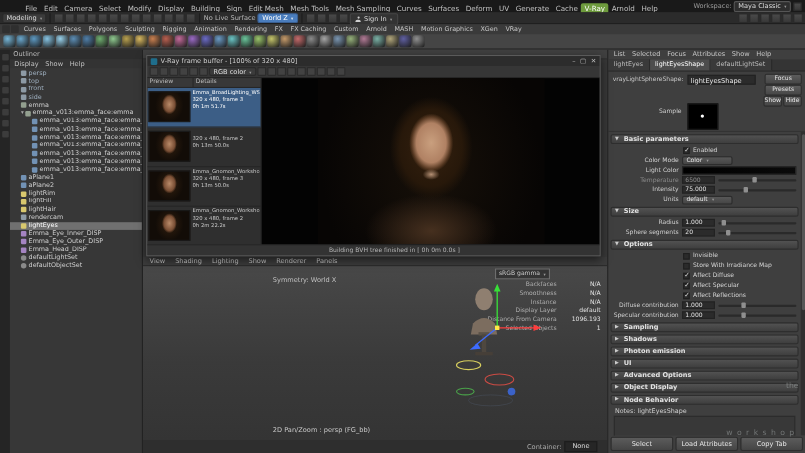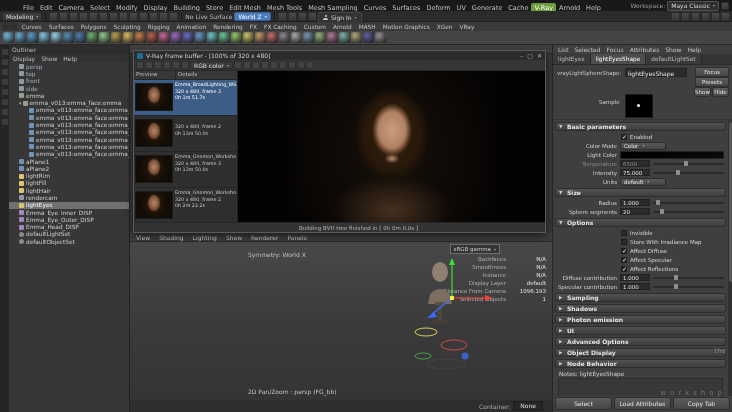--- a/index.html
+++ b/index.html
@@ -202,21 +202,21 @@
         <span class="mi">Camera</span>
 
         <span class="mi">Select</span>
 
         <span class="mi">Modify</span>
 
         <span class="mi">Display</span>
 
         <span class="mi">Building</span>
 
-        <span class="mi">Store</span>
+        <span class="mi">Sign</span>
 
         <span class="mi">Edit Mesh</span>
 
         <span class="mi">Mesh Tools</span>
 
         <span class="mi">Mesh Sampling</span>
 
         <span class="mi">Curves</span>
 
         <span class="mi">Surfaces</span>

